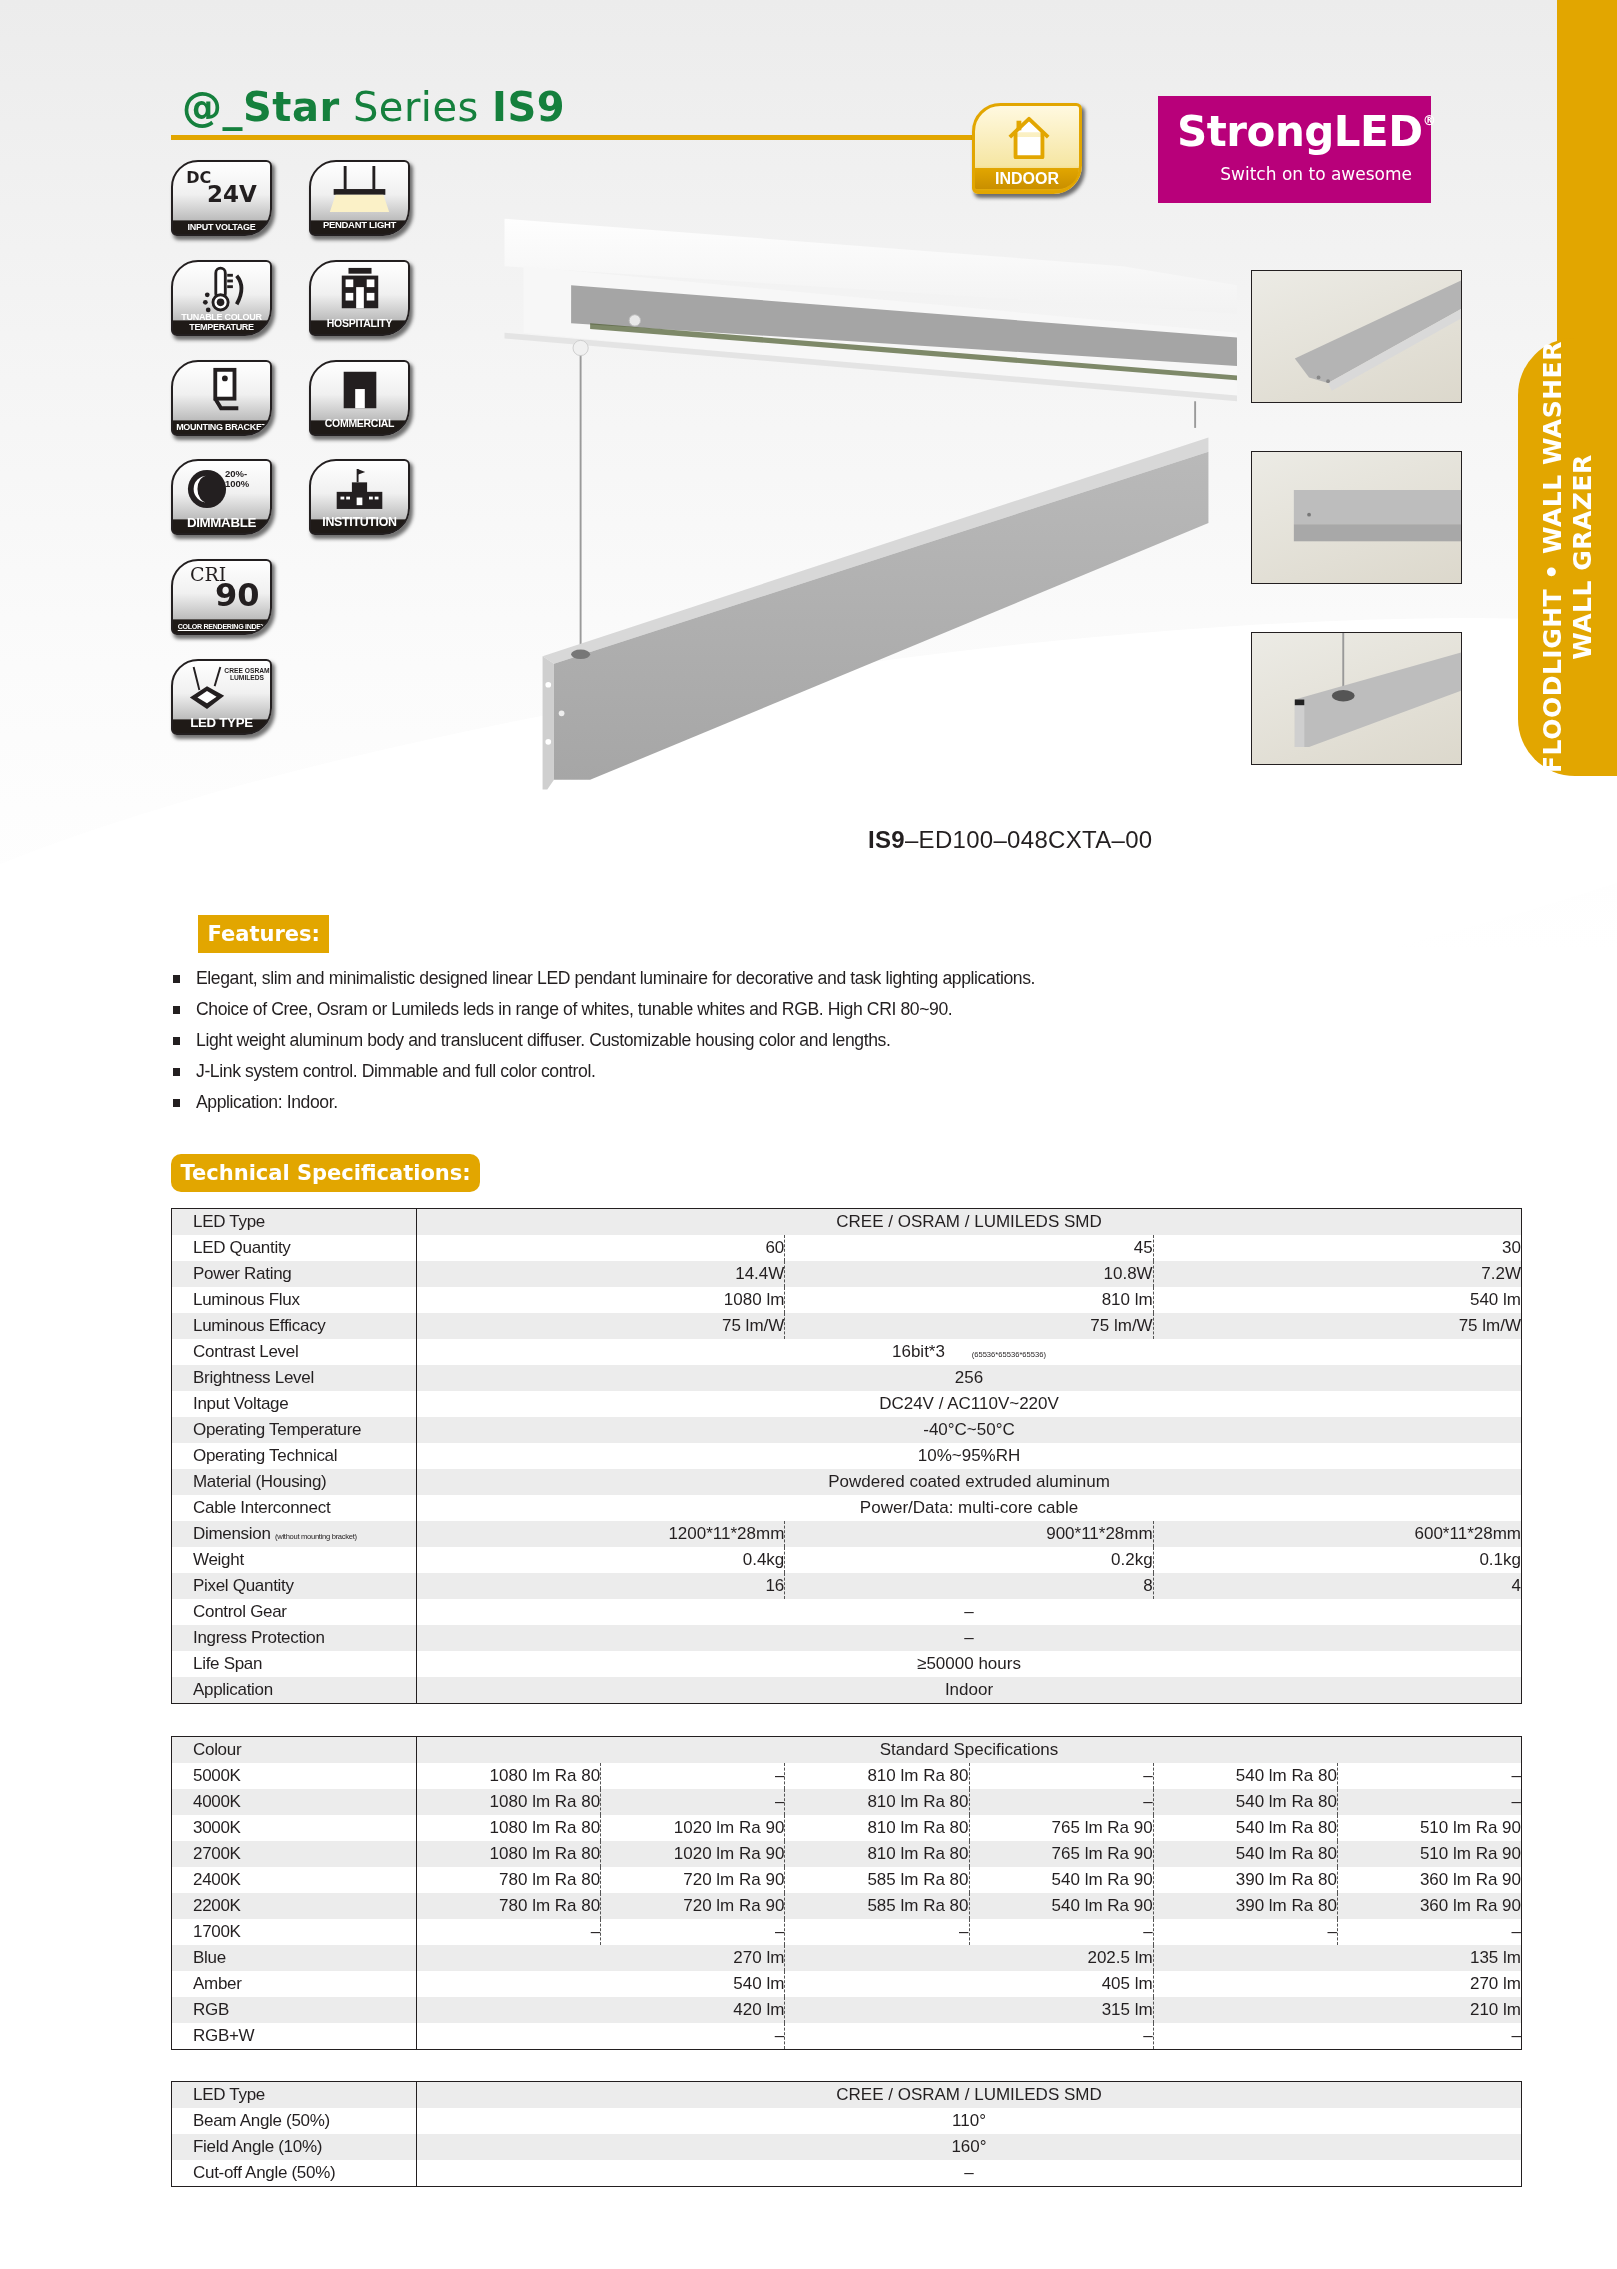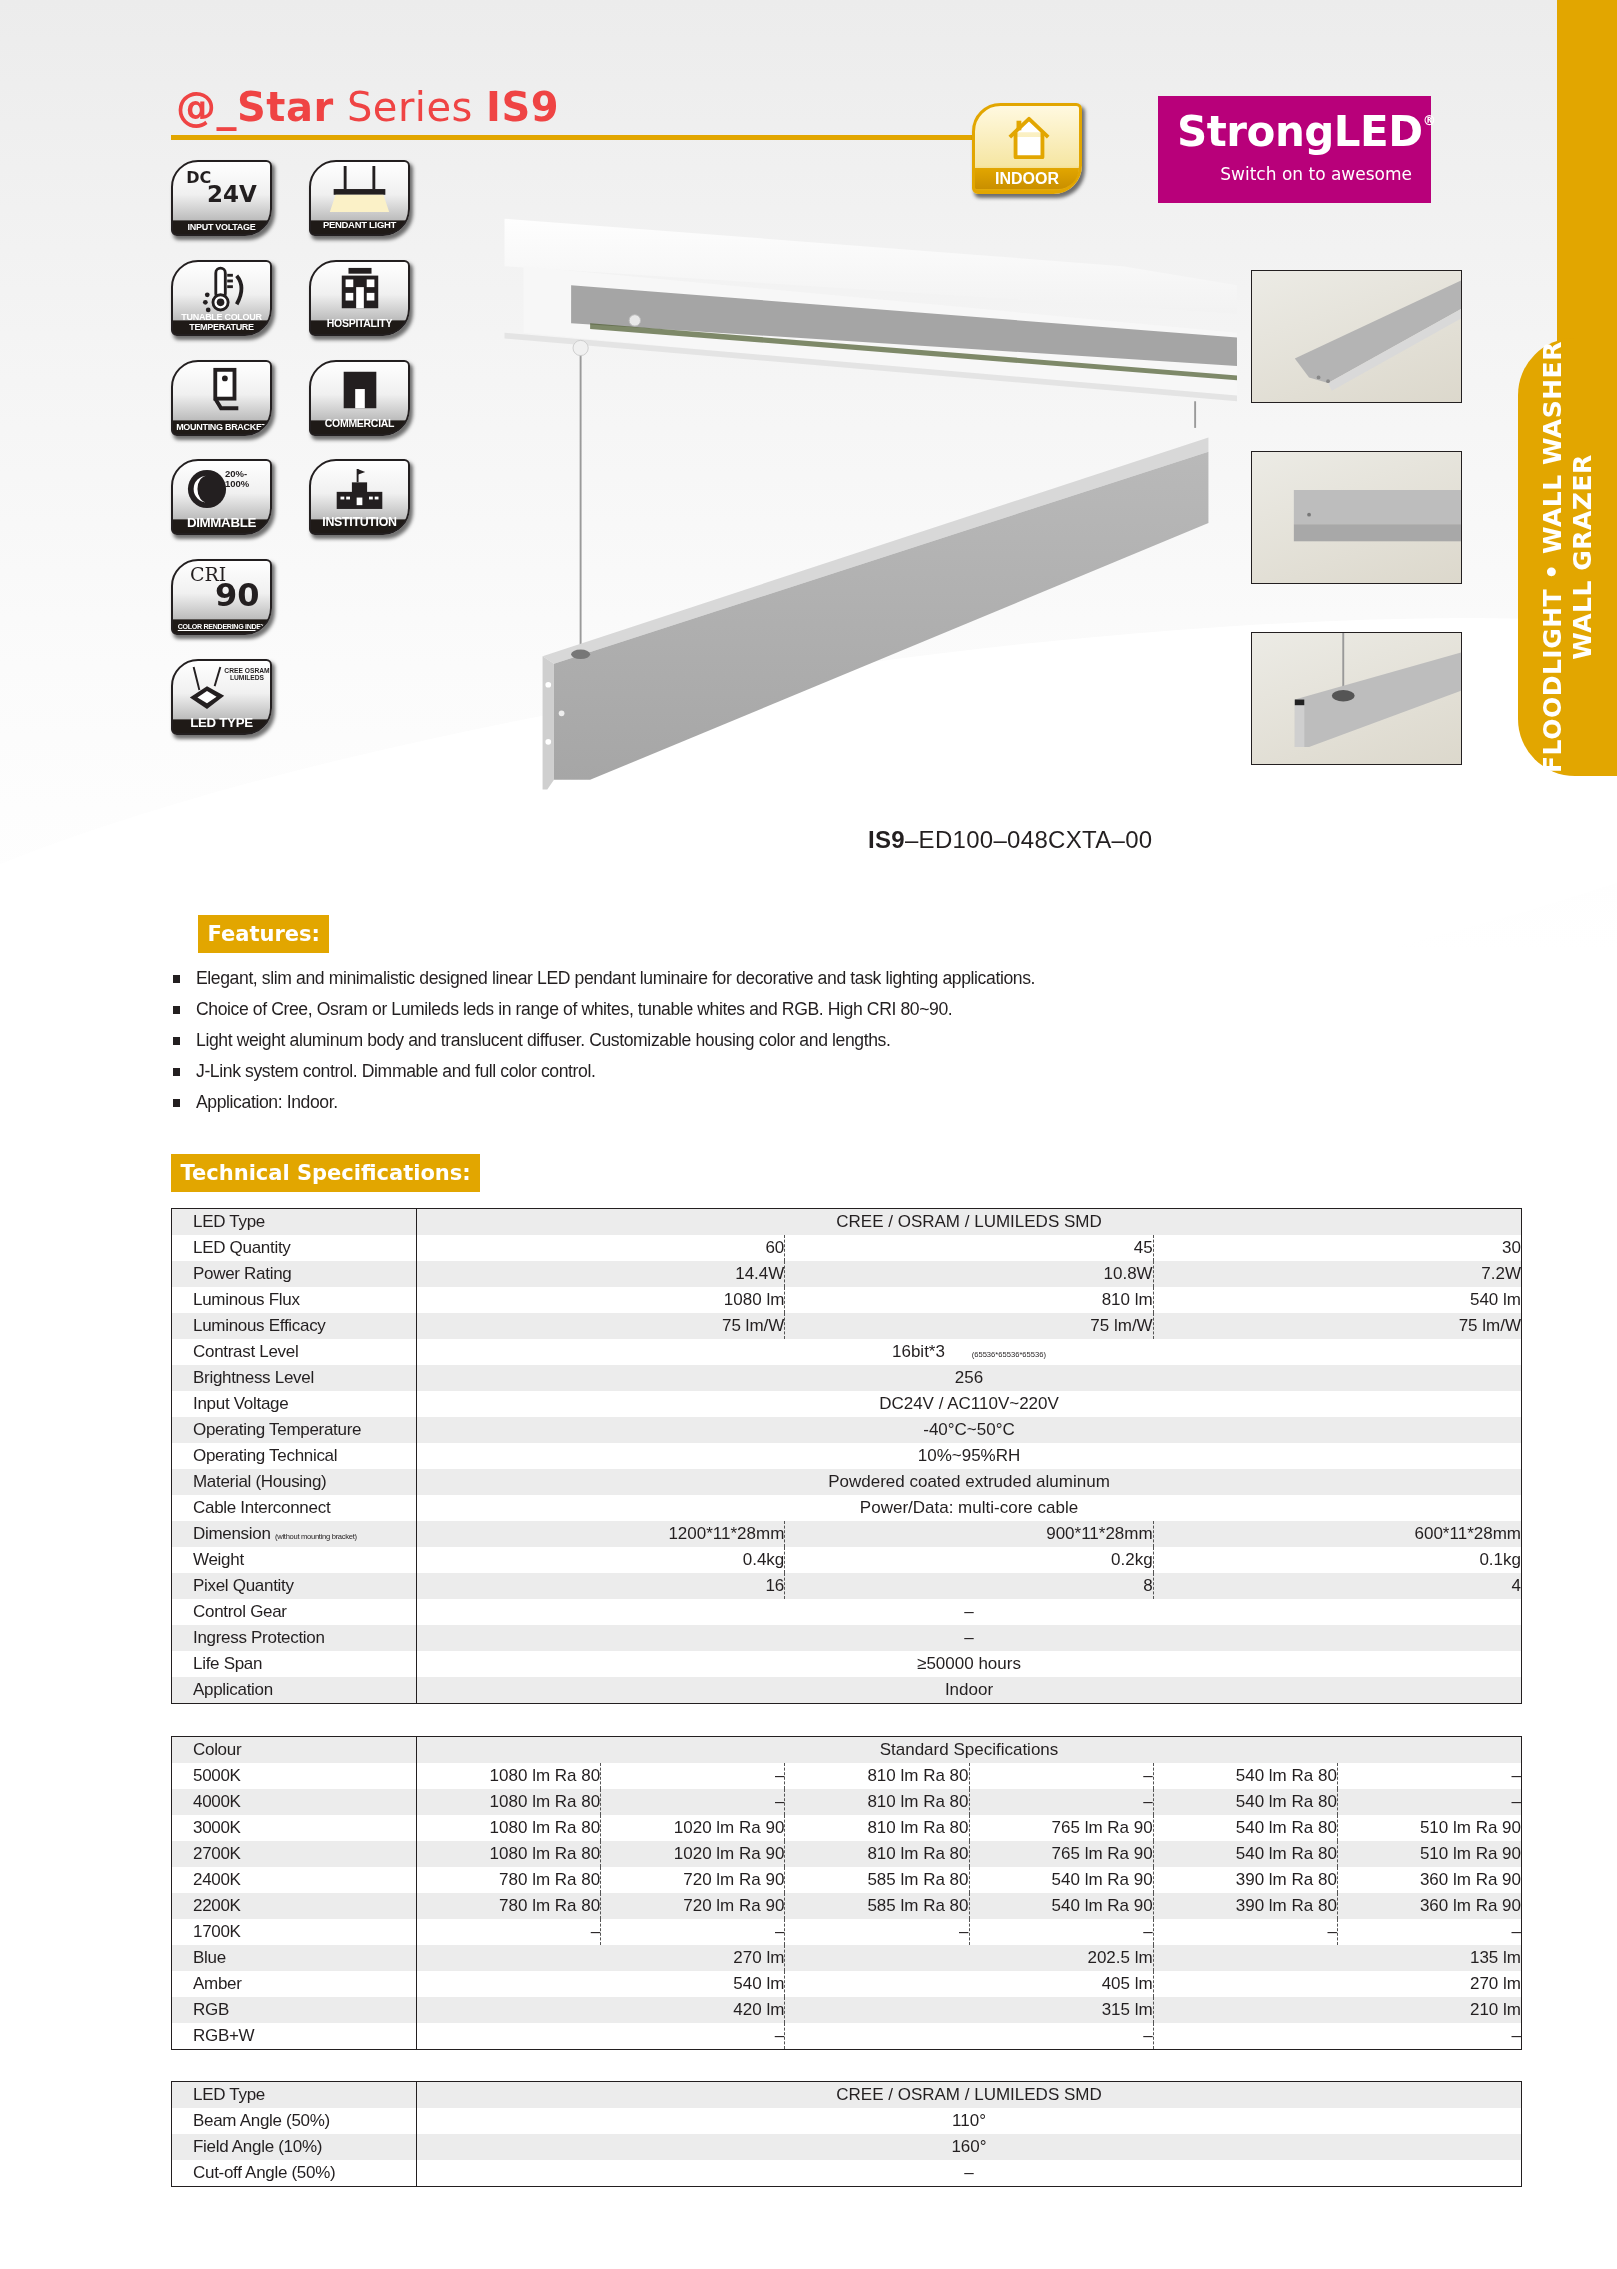--- a/index.html
+++ b/index.html
@@ -16,23 +16,23 @@
     background: linear-gradient(180deg, #ececec 0%, #f4f4f4 35%, #fbfbfb 70%, #ffffff 100%);
   }
   .bg-swoosh {
     position: absolute; left: -190px; top: 666px; width: 2092px; height: 380px;
     border-radius: 50%;
     background: #ffffff;
     transform: rotate(-8deg);
   }
   
   .title {
-    position: absolute; left: 176px; top: 84px;
+    position: absolute; left: 182px; top: 84px;
     font-family: "DejaVu Sans", sans-serif;
-    font-size: 40px; color: #ef4444; letter-spacing: 0.5px;
+    font-size: 40px; color: #15803d; letter-spacing: 0.5px;
   }
   .title b { font-weight: bold; }
   .title .light { font-weight: normal; }
   .title-rule {
     position: absolute; left: 171px; top: 135px; width: 807px; height: 4.8px;
     background: #e2a600;
   }
   
   .indoor-badge {
     position: absolute; left: 972px; top: 103px; width: 110px; height: 91px;
@@ -374,21 +374,21 @@
 
 <div class="section-head" style="top:915px;margin-left:27px;">Features:</div>
 <ul class="features">
   <li>Elegant, slim and minimalistic designed linear LED pendant luminaire for decorative and task lighting applications.</li>
   <li>Choice of Cree, Osram or Lumileds leds in range of whites, tunable whites and RGB. High CRI 80~90.</li>
   <li>Light weight aluminum body and translucent diffuser. Customizable housing color and lengths.</li>
   <li>J-Link system control. Dimmable and full color control.</li>
   <li>Application: Indoor.</li>
 </ul>
 
-<div class="section-head" style="top:1154px;">Technical Specifications:</div>
+<div class="section-head" style="top:1154px;border-radius:10px;">Technical Specifications:</div>
 
 <div class="spec-table" style="top:1208px;">
   <div class="spec-row">
     <div class="lab">LED Type</div>
     <div class="full">CREE / OSRAM / LUMILEDS SMD</div>
   </div>
   <div class="spec-row">
     <div class="lab">LED Quantity</div>
     <div class="c3">60</div>
     <div class="c3">45</div>

